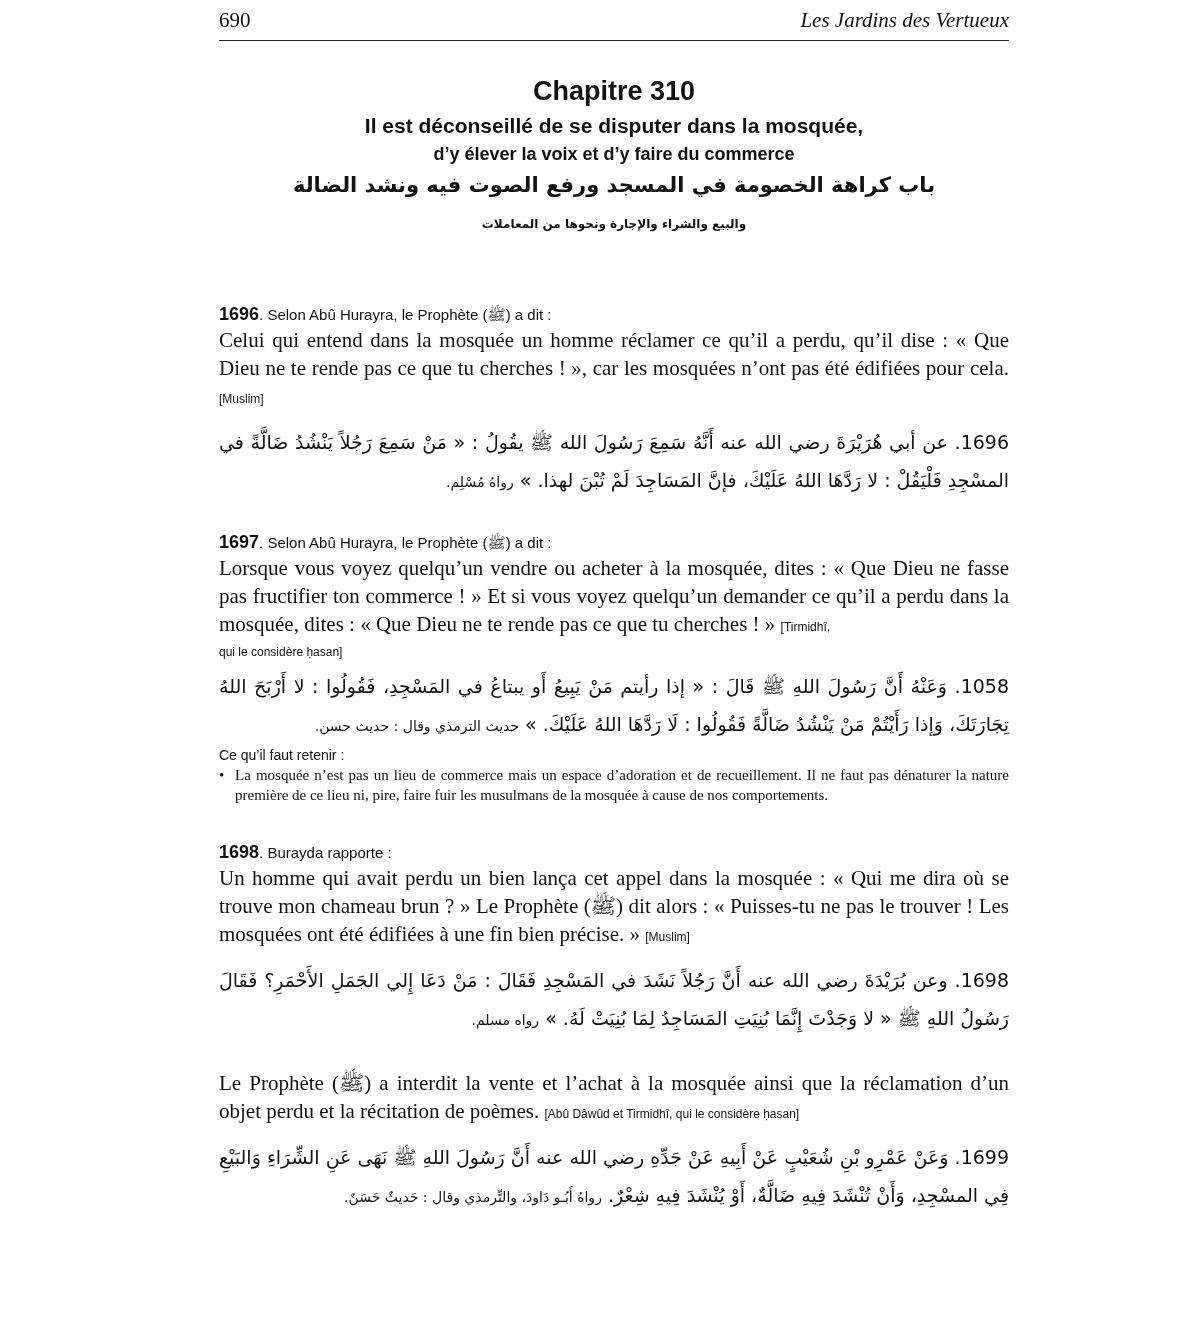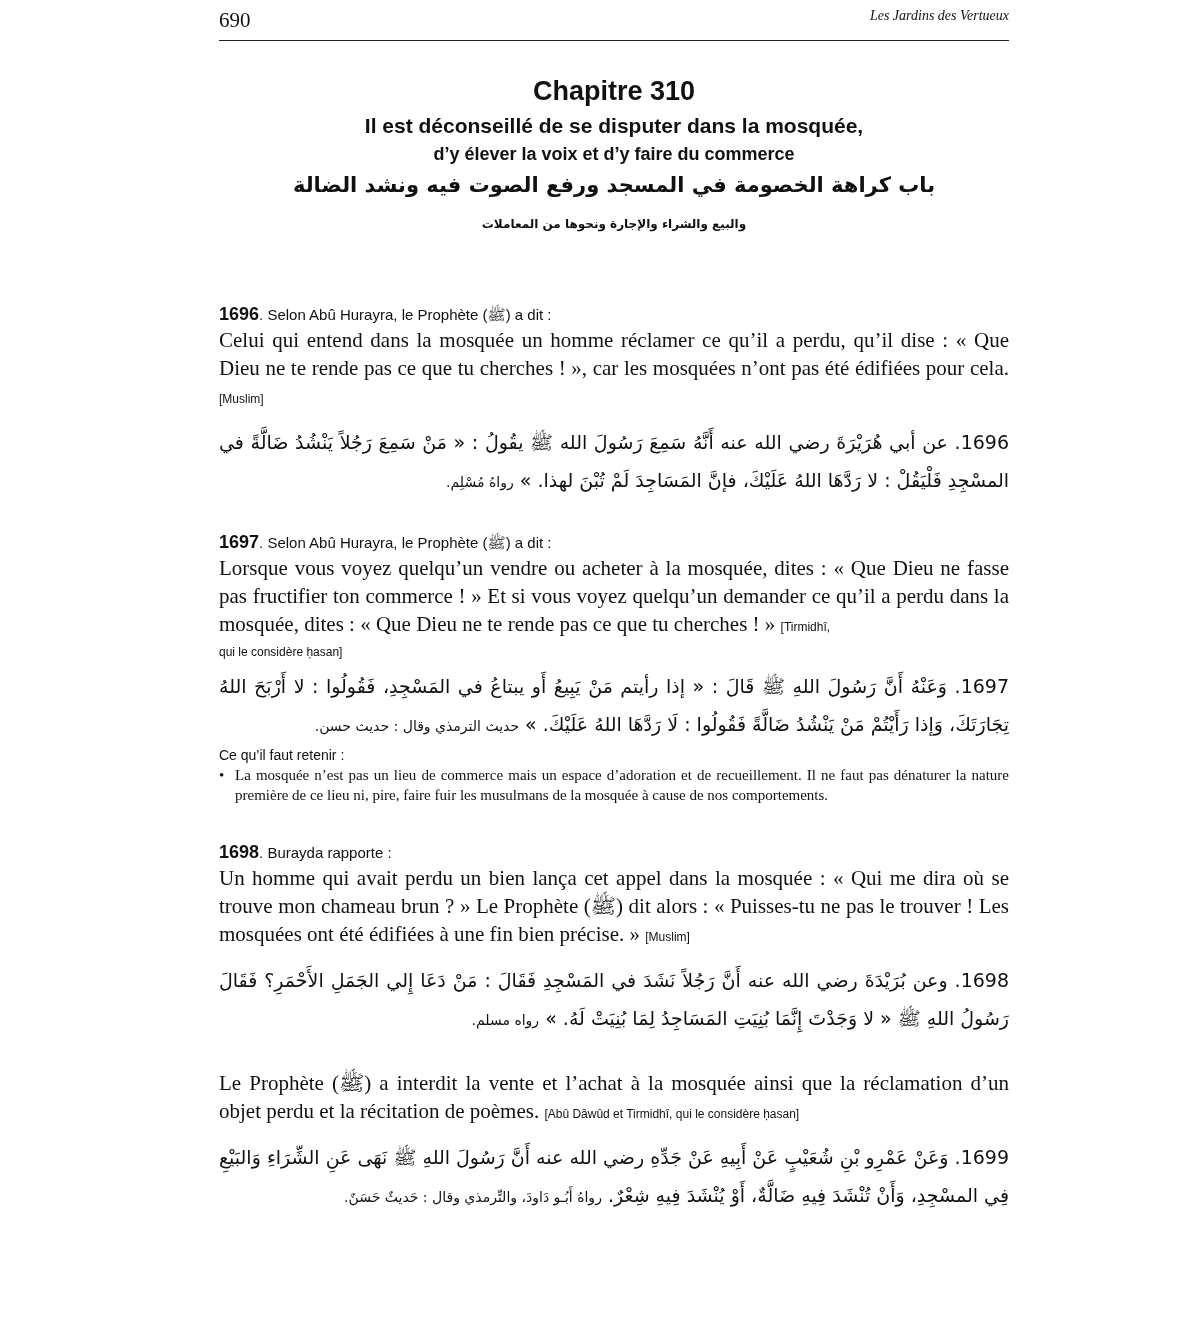--- a/index.html
+++ b/index.html
@@ -1,20 +1,20 @@
 <!DOCTYPE html>
 <html><head>
   <meta charset="utf-8">
   <style>
     html, body { margin: 0; padding: 0; background: #ffffff; }
     body { width: 1200px; height: 1328px; position: relative; overflow: hidden; color: #111; }
     .page { position: absolute; left: 219px; top: 0; width: 790px; }
     .running-header { position: relative; height: 40px; border-bottom: 1.5px solid #222; }
     .page-number { position: absolute; left: 0; top: 8px; font-family: "Liberation Serif", serif; font-size: 21px; text-align: right; }
-    .book-title { position: absolute; right: 0; top: 8px; font-family: "Liberation Serif", serif; font-style: italic; font-size: 14px; margin-left: 29px; }
+    .book-title { position: absolute; right: 0; top: 8px; font-family: "Liberation Serif", serif; font-style: italic; font-size: 21px; margin-left: 29px; }
     .chapter { text-align: center; margin-top: 32px; }
     .chapter-number { font-family: "Liberation Sans", sans-serif; font-weight: bold; font-size: 27px; line-height: 36px; }
     .chapter-title { font-family: "Liberation Sans", sans-serif; font-weight: bold; font-size: 21px; line-height: 30px; margin-top: 2px; }
     .chapter-subtitle { font-family: "Liberation Sans", sans-serif; font-weight: bold; font-size: 18px; line-height: 26px; }
     .chapter-arabic-1 { font-family: "DejaVu Sans", sans-serif; font-weight: bold; font-size: 21px; line-height: 36px; direction: rtl; }
     .chapter-arabic-2 { font-family: "DejaVu Sans", sans-serif; font-weight: bold; font-size: 12px; line-height: 34px; direction: rtl; margin-top: 4px; }
     .hadith { margin-top: 0; }
     .hadith-intro { font-family: "Liberation Sans", sans-serif; font-size: 15px; line-height: 22px; }
     .hadith-num { font-weight: bold; font-size: 18px; }
     .hadith-text { font-family: "Liberation Serif", serif; font-size: 21px; line-height: 28px; text-align: justify; }
@@ -61,21 +61,21 @@
   <div class="hadith" style="margin-top:30px;">
     <div class="hadith-intro">
       <span class="hadith-num">1697</span><span>. Selon Abû Hurayra, le Prophète (ﷺ) a dit :</span>
     </div>
     <div class="hadith-text">
       <span>Lorsque vous voyez quelqu’un vendre ou acheter à la mosquée, dites : « Que Dieu ne fasse pas fructifier ton commerce ! » Et si vous voyez quelqu’un demander ce qu’il a perdu dans la mosquée, dites : « Que Dieu ne te rende pas ce que tu cherches ! »</span>
       <span class="source">[Tirmidhî,</span>
     </div>
     <div class="source-cont">qui le considère ḥasan]</div>
     <div class="arabic" style="margin-top:4px;">
-      <span>1697. وَعَنْهُ أَنَّ رَسُولَ اللهِ ﷺ قَالَ : « إذا رأيتم مَنْ يَبِيعُ أَو يبتاعُ في المَسْجِدِ، فَقُولُوا : لا أَرْبَحَ اللهُ تِجَارَتَكَ، وَإذا رَأَيْتُمْ مَنْ يَنْشُدُ ضَالَّةً فَقُولُوا : لَا رَدَّهَا اللهُ عَلَيْكَ. »</span>
+      <span>1058. وَعَنْهُ أَنَّ رَسُولَ اللهِ ﷺ قَالَ : « إذا رأيتم مَنْ يَبِيعُ أَو يبتاعُ في المَسْجِدِ، فَقُولُوا : لا أَرْبَحَ اللهُ تِجَارَتَكَ، وَإذا رَأَيْتُمْ مَنْ يَنْشُدُ ضَالَّةً فَقُولُوا : لَا رَدَّهَا اللهُ عَلَيْكَ. »</span>
       <span class="rawah">حديث الترمذي وقال : حديث حسن.</span>
     </div>
     <div class="retain">
       <div class="retain-title">Ce qu’il faut retenir :</div>
       <div class="retain-item">
         <span class="bullet">•</span>
         <span>La mosquée n’est pas un lieu de commerce mais un espace d’adoration et de recueillement. Il ne faut pas dénaturer la nature première de ce lieu ni, pire, faire fuir les musulmans de la mosquée à cause de nos comportements.</span>
       </div>
     </div>
   </div>

